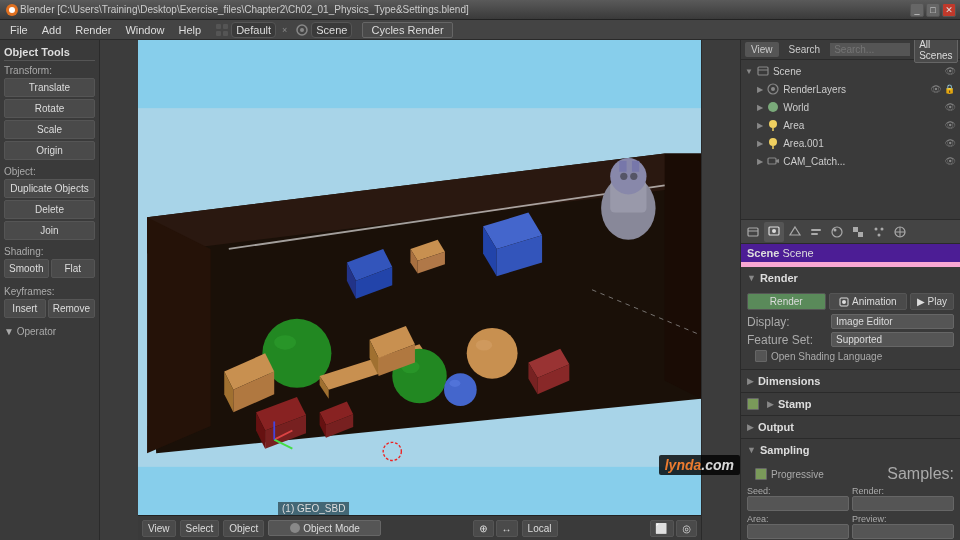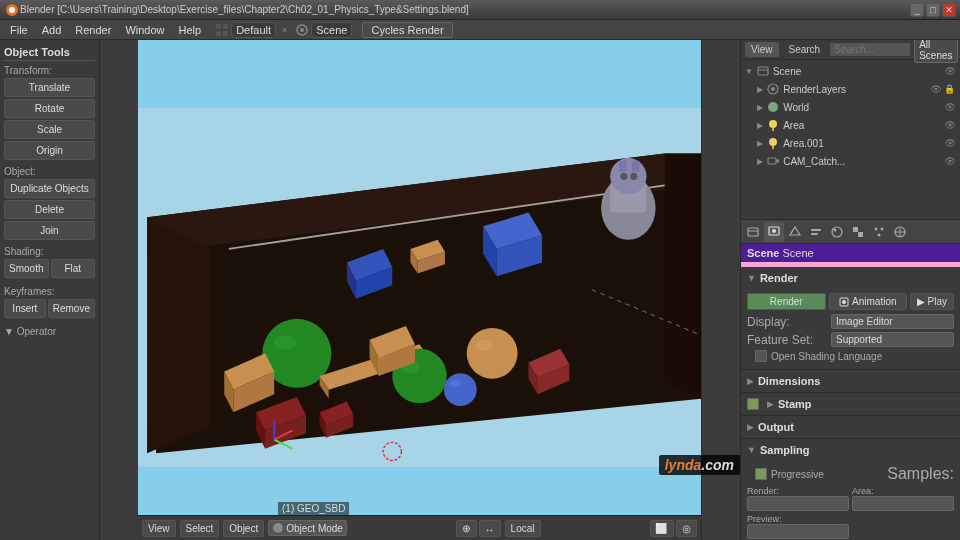--- a/index.html
+++ b/index.html
@@ -311,21 +311,21 @@
         <circle cx="280" cy="378" r="10" fill="none" stroke="#ee2222" stroke-width="1.5" stroke-dasharray="3,2"></circle>
       </svg>
     </div>
 
     <div style="position:absolute;bottom:25px;left:140px;font-size:10px;color:#ddd;background:rgba(0,0,0,0.5);padding:1px 4px;">(1) GEO_SBD</div>
 
     <div id="viewport-footer">
       <button class="vp-footer-btn">View</button>
       <button class="vp-footer-btn">Select</button>
       <button class="vp-footer-btn">Object</button>
-      <div style="display:flex;align-items:center;background:#555;border:1px solid #666;border-radius:2px;padding:1px 3px;gap:2px;">
+      <div style="display:flex;align-items:center;background:#555;border:1px solid #666;border-radius:2px;padding:1px 20px;gap:2px;">
         <svg width="12" height="12" viewBox="0 0 12 12">
             <circle cx="6" cy="6" r="5" fill="#888"></circle>
           </svg>
         <span class="mode-selector" style="border:none;background:none;padding:0;">Object Mode</span>
       </div>
       <div class="vp-spacer"></div>
       <div style="display:flex;gap:2px;">
         <button class="vp-footer-btn">⊕</button>
         <button class="vp-footer-btn">↔</button>
       </div>
@@ -522,20 +522,24 @@
           <span class="prop-section-title">Sampling</span>
         </div>
         <div class="prop-content">
           <div class="checkbox-row">
             <div class="prop-checkbox checked"></div>
             <span style="font-size:10px;color:#aaa;flex:1;">Progressive</span>
             <span style="font-size:16px;color:#aaa;">Samples:</span>
           </div>
           <div class="sampling-grid">
             <div>
+              <div class="sampling-label">Seed:</div>
+              <input class="prop-input" style="width: 100%;">
+            </div>
+            <div>
               <div class="sampling-label">Render:</div>
               <input class="prop-input" style="width: 100%;">
             </div>
             <div>
               <div class="sampling-label">Area:</div>
               <input class="prop-input" style="width: 100%;">
             </div>
             <div>
               <div class="sampling-label">Preview:</div>
               <input class="prop-input" style="width: 100%;">

